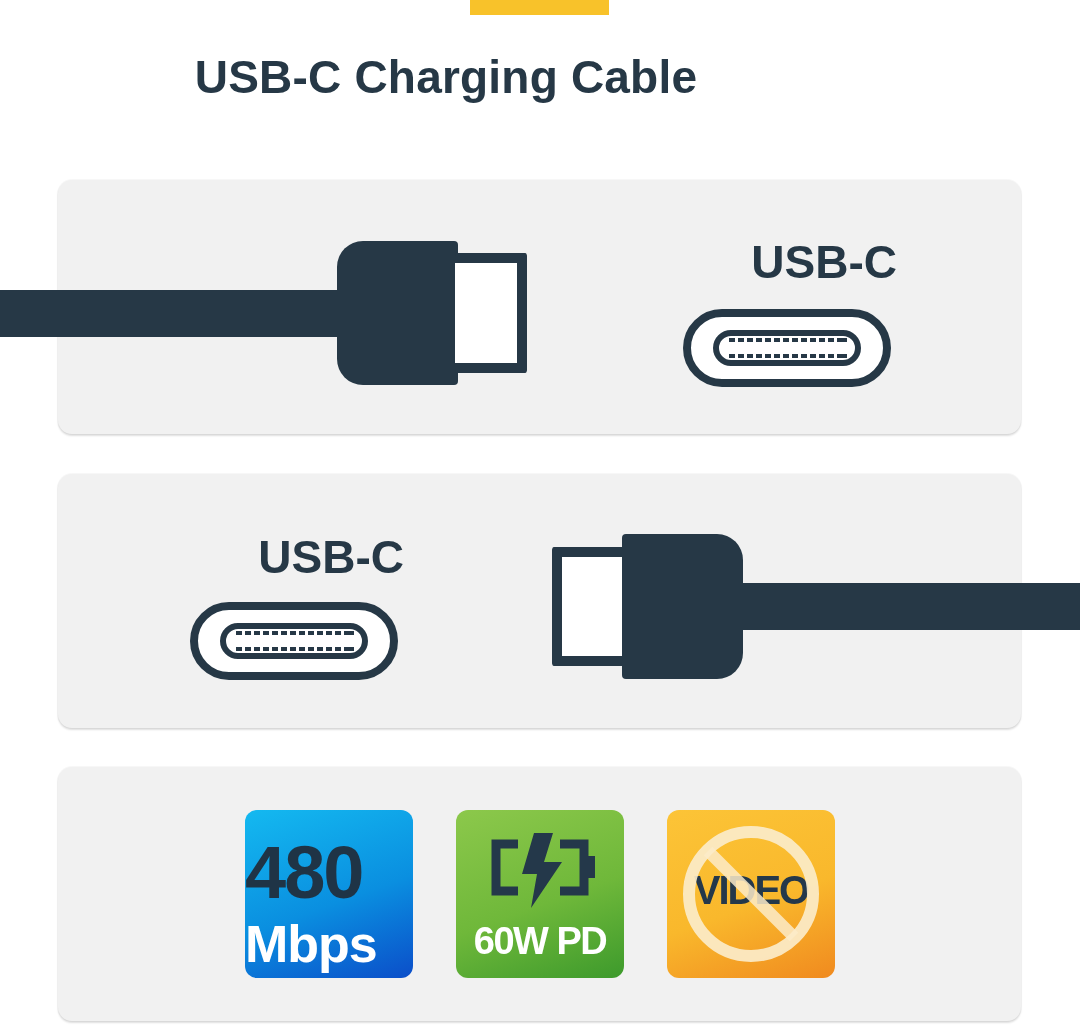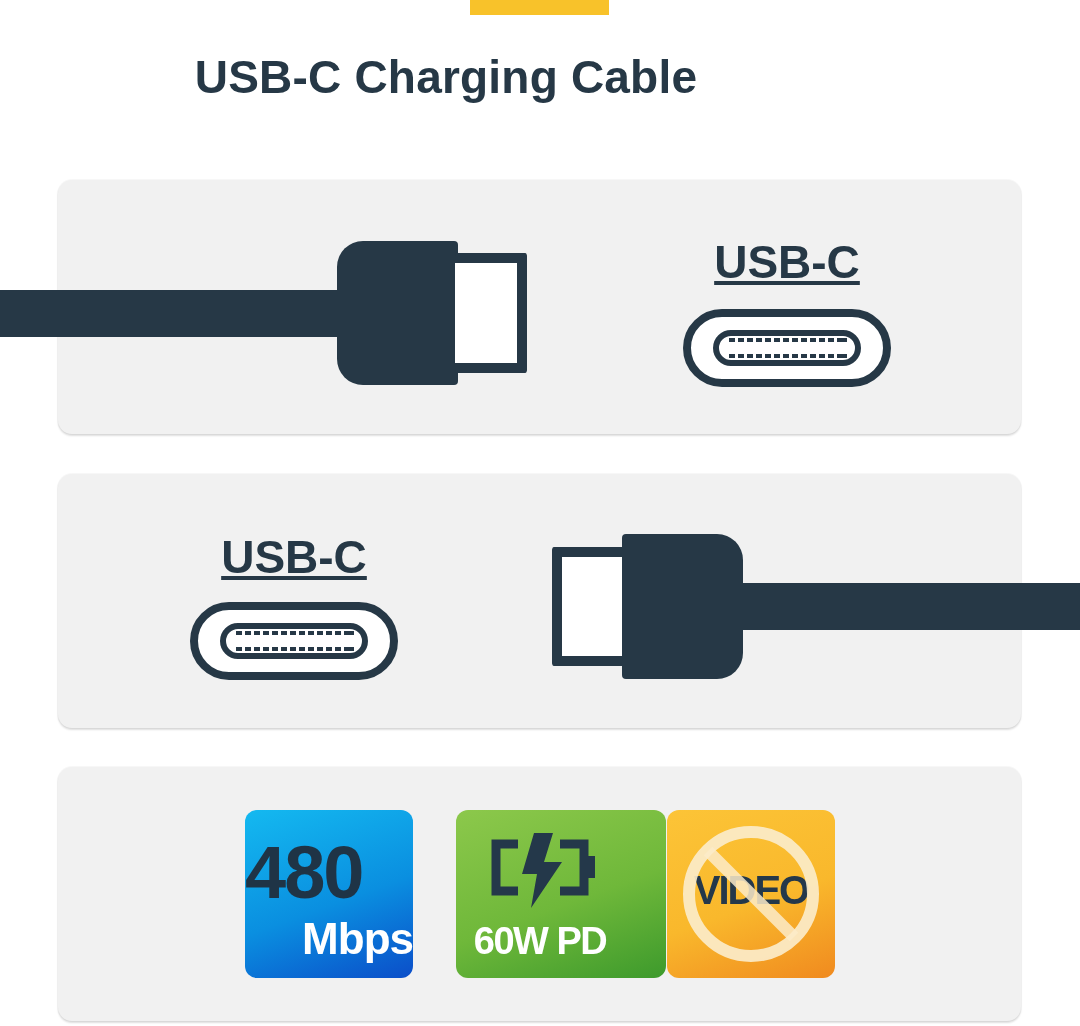--- a/index.html
+++ b/index.html
@@ -17,38 +17,38 @@
     background: #f1f1f1; border-radius: 14px;
     box-shadow: 0 2px 2px rgba(0,0,0,0.13), 0 0 0 1px rgba(0,0,0,0.03);
   }
   .p1 { top: 180px; }
   .p2 { top: 474px; }
   .p3 { top: 767px; }
   .cable { position: absolute; background: #263846; }
   .plug-body { position: absolute; background: #263846; }
   .plug-tip { position: absolute; background: #ffffff; border: 10px solid #263846; box-sizing: border-box; border-radius: 3px; }
   .port-label {
-    position: absolute; width: 220px; text-align: center;
-    font-size: 46px; font-weight: 700; color: #263846; text-decoration: underline;
+    position: absolute; width: 220px; text-align: right;
+    font-size: 46px; font-weight: 700; color: #263846;
   }
   .port { position: absolute; }
   .badge {
     position: absolute; top: 810px; width: 168px; height: 168px; border-radius: 12px; overflow: hidden;
     font-family: "Liberation Sans", "DejaVu Sans", sans-serif;
   }
   .b-speed { left: 245px; background: linear-gradient(160deg, #14b9f0 0%, #0a8fe0 55%, #0b4ec9 100%); }
-  .b-power { left: 456px; background: linear-gradient(160deg, #8cc84b 0%, #6fb83a 55%, #3d9a2c 100%); padding-left: 42px; }
+  .b-power { left: 456px; background: linear-gradient(160deg, #8cc84b 0%, #6fb83a 55%, #3d9a2c 100%); }
   .b-video { left: 667px; background: linear-gradient(160deg, #fcc437 0%, #f9b82c 55%, #f08a1f 100%); }
   .speed-num {
     position: absolute; left: 0; top: 20px; width: 154px; text-align: left;
     font-size: 74px; font-weight: 700; color: #1f3446; letter-spacing: -2px;
   }
   .speed-unit {
-    position: absolute; left: 0; top: 104px; width: 168px; text-align: right;
-    font-size: 44px; font-weight: 700; color: #ffffff; letter-spacing: -1px;
+    position: absolute; left: 0; top: 104px; width: 168px; text-align: left;
+    font-size: 52px; font-weight: 700; color: #ffffff; letter-spacing: -1px;
   }
   .power-label {
     position: absolute; left: 0; top: 110px; width: 168px; text-align: center;
     font-size: 38px; font-weight: 700; color: #ffffff; letter-spacing: -1.5px;
   }
   .video-label {
     position: absolute; left: 0; top: 58px; width: 168px; text-align: center;
     font-size: 40px; font-weight: 700; color: #24384a; letter-spacing: -2px;
   }
   .icon-svg { position: absolute; left: 0; top: 0; }

